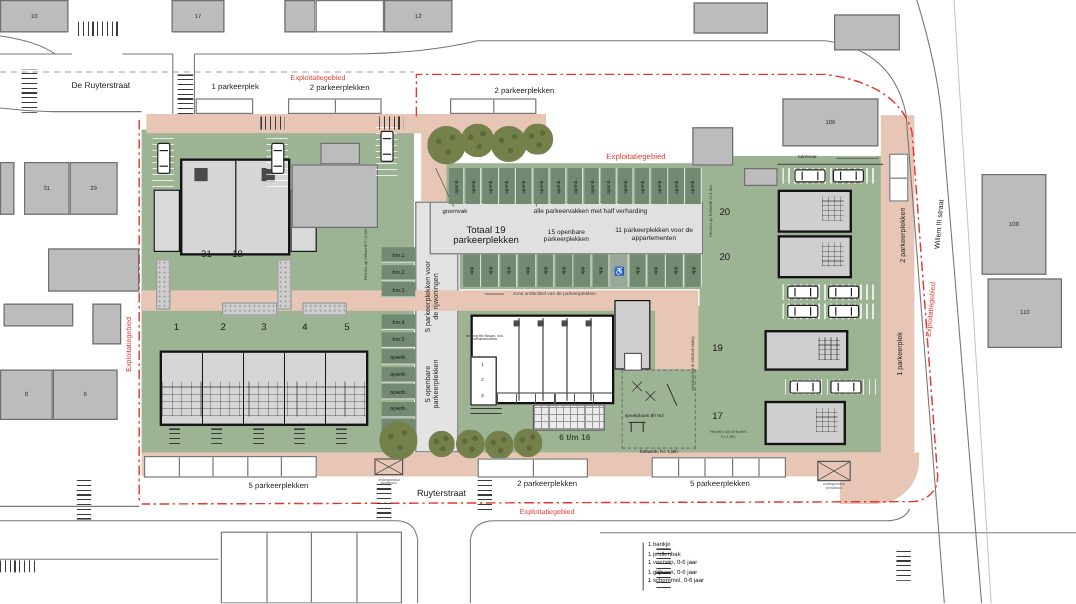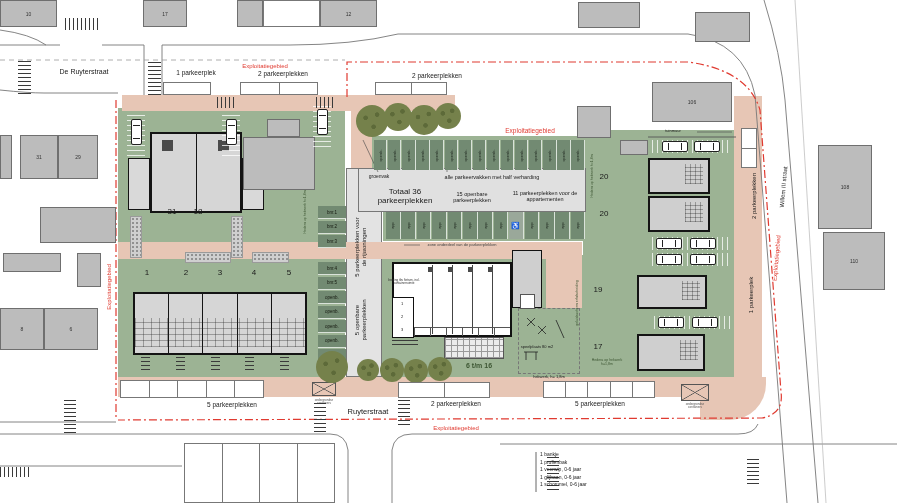--- a/index.html
+++ b/index.html
@@ -186,21 +186,21 @@
   <div class="lbl" style="left:437px;top:76px;font-size:6.5px">2 parkeerplekken</div>
   <div class="lbl" style="left:232px;top:405px;font-size:6.5px">5 parkeerplekken</div>
   <div class="lbl" style="left:456px;top:404px;font-size:6.5px">2 parkeerplekken</div>
   <div class="lbl" style="left:600px;top:404px;font-size:6.5px">5 parkeerplekken</div>
   <div class="lbl vt" style="left:754px;top:196px;font-size:6px">2 parkeerplekken</div>
   <div class="lbl vt" style="left:751px;top:295px;font-size:6px">1 parkeerplek</div>
 
   <div class="lbl vt wrap" style="left:361px;top:247px;font-size:6px;width:64px">5 parkeerplekken voor de rijwoningen</div>
   <div class="lbl vt wrap" style="left:361px;top:320px;font-size:6px;width:52px">5 openbare parkeerplekken</div>
 
-  <div class="lbl wrap" style="left:405px;top:196px;font-size:8px;width:64px">Totaal 36 parkeerplekken</div>
+  <div class="lbl wrap" style="left:405px;top:196px;font-size:8px;width:64px">Totaal 19 parkeerplekken</div>
   <div class="lbl wrap" style="left:472px;top:197px;font-size:5.5px;width:48px">15 openbare parkeerplekken</div>
   <div class="lbl wrap" style="left:545px;top:196px;font-size:5.5px;width:82px">11 parkeerplekken voor de appartementen</div>
   <div class="lbl" style="left:379px;top:177px;font-size:5px">groenvak</div>
   <div class="lbl" style="left:492px;top:177px;font-size:5.5px">alle parkeervakken met half verharding</div>
   <div class="lbl" style="left:462px;top:245px;font-size:4px;color:#444">zone onderdeel van de parkeerplekken</div>
 
   <div class="lbl" style="left:172px;top:212px;font-size:8px">31</div>
   <div class="lbl" style="left:198px;top:212px;font-size:8px">18</div>
   <div class="lbl" style="left:147px;top:273px;font-size:8px">1</div>
   <div class="lbl" style="left:186px;top:273px;font-size:8px">2</div>

